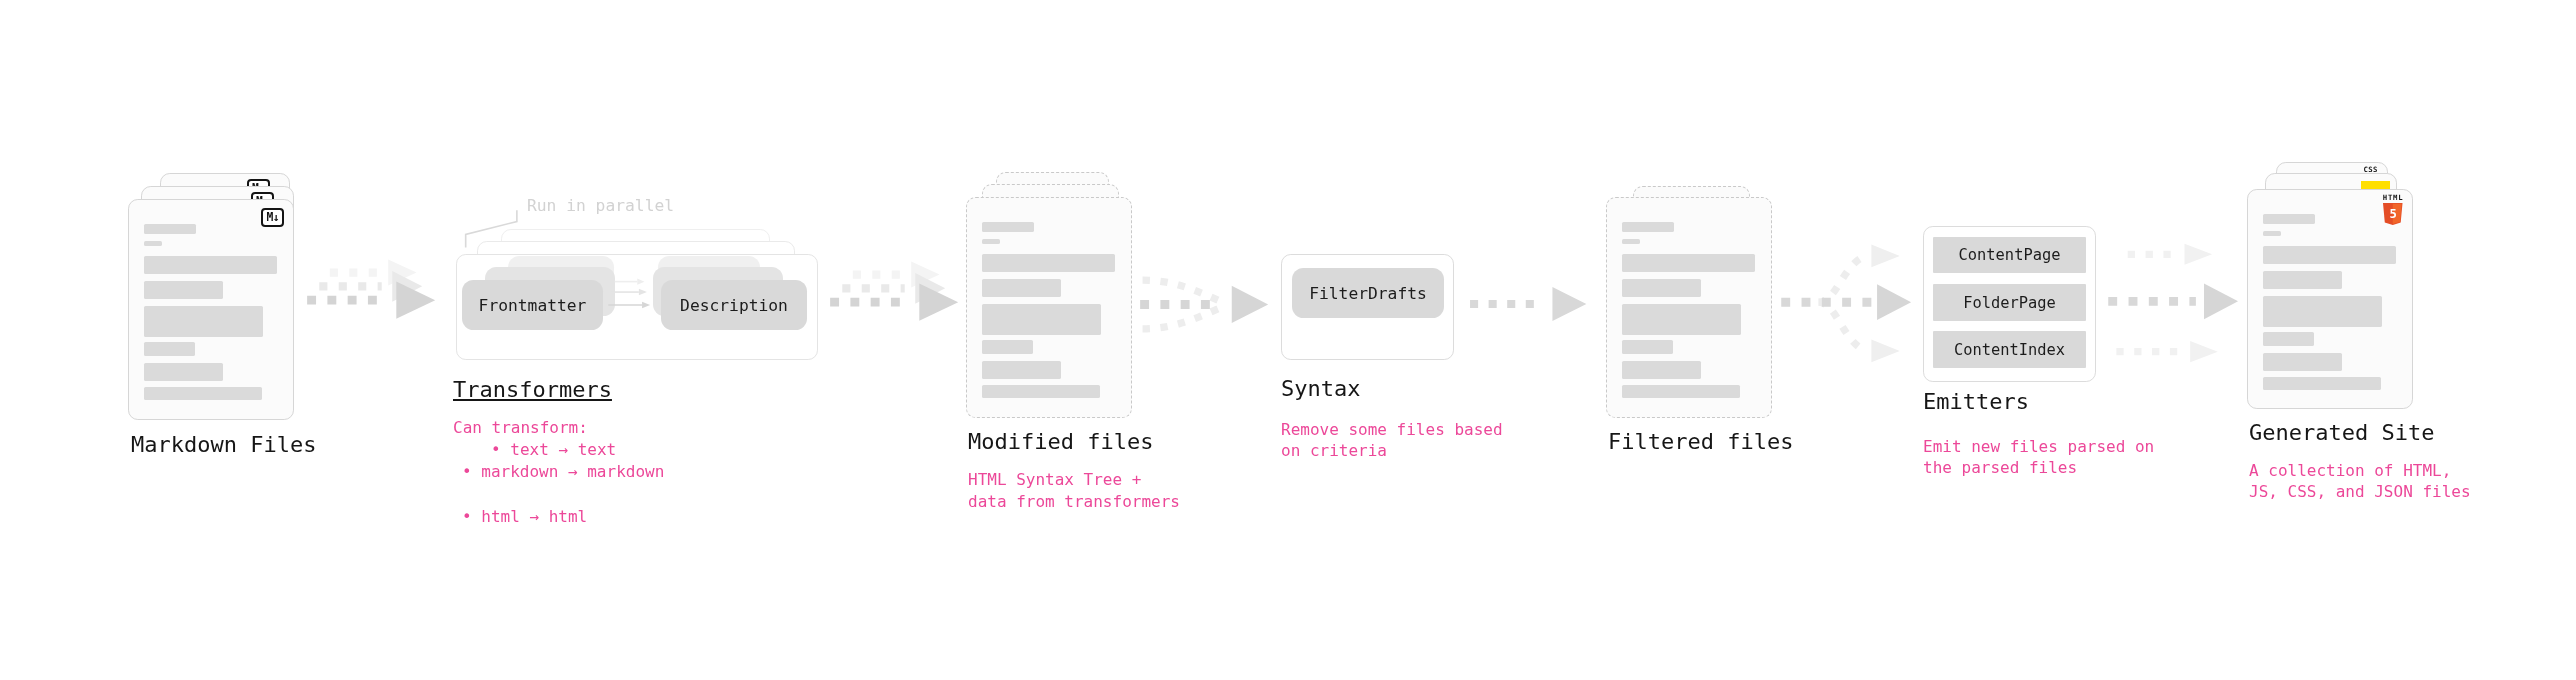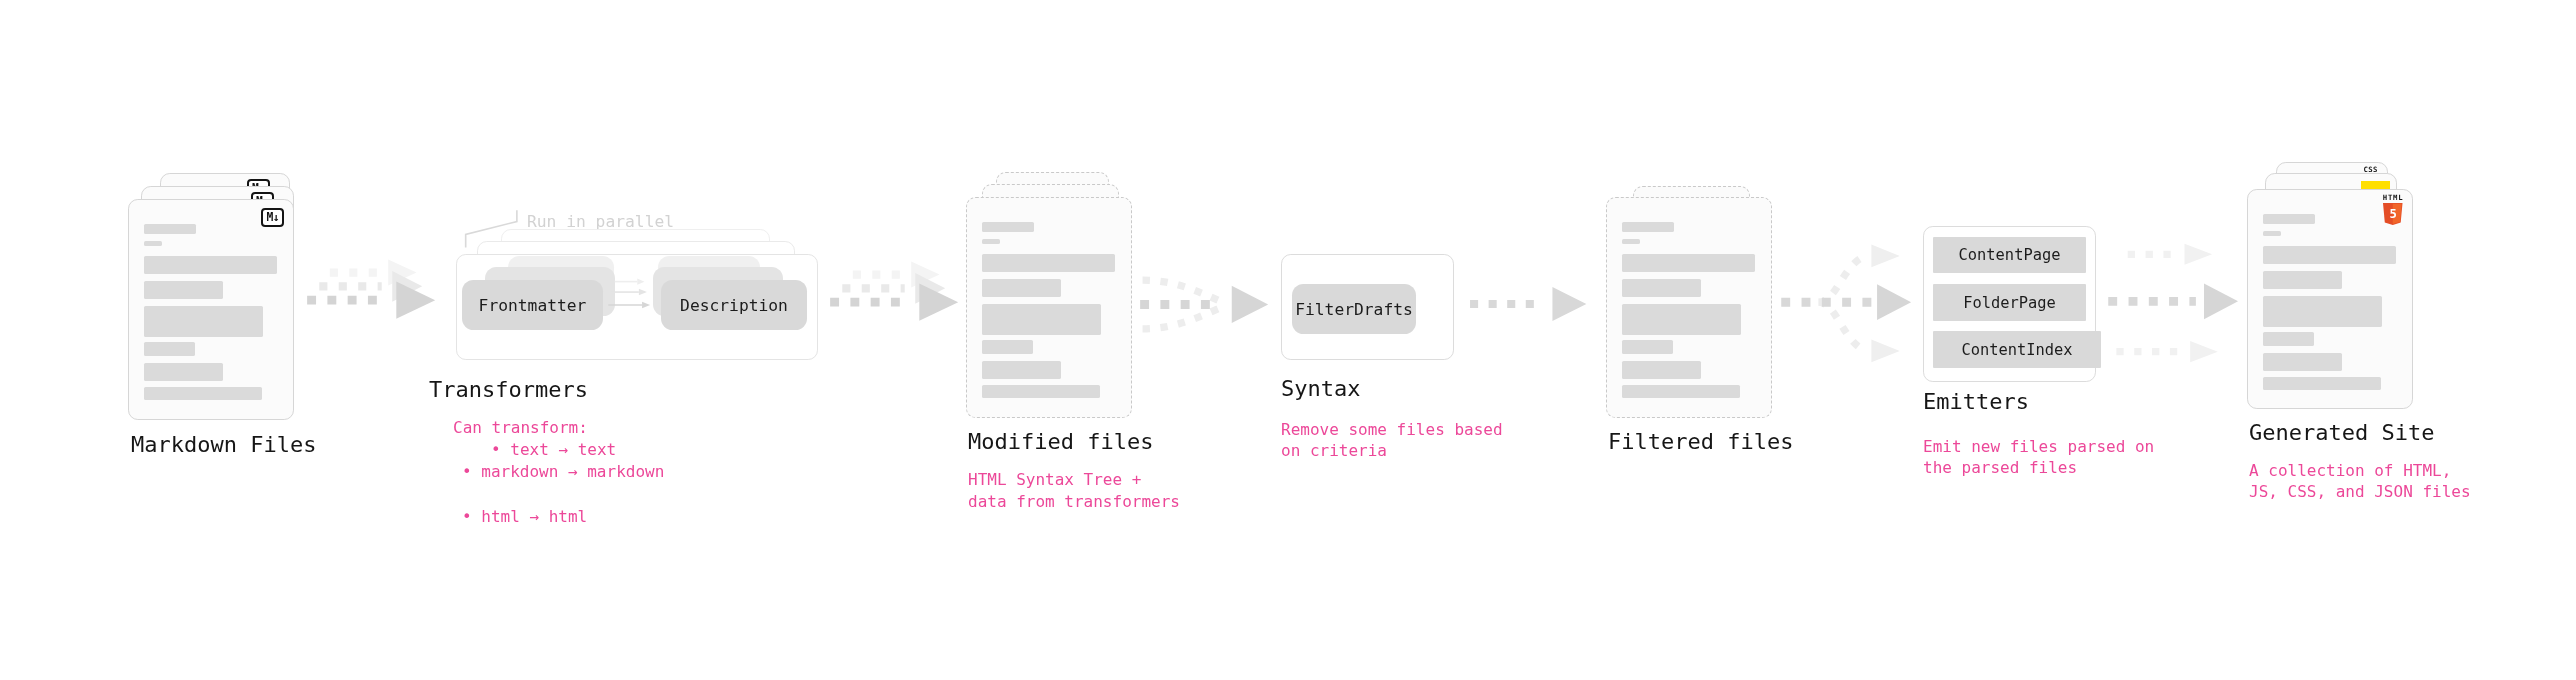--- a/index.html
+++ b/index.html
@@ -80,21 +80,21 @@
     <line x1="25" y1="35" x2="102" y2="35" stroke="#e9e9e9" stroke-width="10" stroke-dasharray="10 14"></line>
     <polygon points="115,16 115,54 152,35" fill="#e9e9e9"></polygon>
     <line x1="10" y1="52" x2="100" y2="52" stroke="#d4d4d4" stroke-width="11" stroke-dasharray="11 14"></line>
     <polygon points="120,29 120,75 168,52" fill="#d4d4d4"></polygon>
   </svg>
 
   <div>
     <svg class="abs" style="left:460px;top:205px;" width="65" height="46" viewBox="0 0 80 56">
       <polyline points="70,6 70,20 7,36 7,52" fill="none" stroke="#d9d9d9" stroke-width="2"></polyline>
     </svg>
-    <div class="run-label" style="left:527px;top:196px;margin-top:16px;">Run in parallel</div>
+    <div class="run-label" style="left:527px;top:196px;">Run in parallel</div>
 
     <div class="frame" style="left:501px;top:229px;width:269px;height:104px;border-color:#efefef;"></div>
     <div class="frame" style="left:477px;top:241px;width:318px;height:105px;border-color:#eaeaea;"></div>
     <div class="frame" style="left:456px;top:254px;width:362px;height:106px;"></div>
 
     <div class="ghost g2" style="left:508px;top:256px;width:106px;height:49px;"></div>
     <div class="ghost g1" style="left:485px;top:267px;width:130px;height:49px;"></div>
     <div class="gbox" style="left:462px;top:280px;width:141px;height:50px;">Frontmatter</div>
 
     <div class="ghost g2" style="left:658px;top:256px;width:102px;height:49px;"></div>
@@ -103,21 +103,21 @@
 
     <svg class="abs" style="left:605px;top:276px;" width="50" height="37" viewBox="0 0 62 46">
       <line x1="12" y1="7" x2="40" y2="7" stroke="#eeeeee" stroke-width="2"></line>
         <polygon points="40,3 40,11 49,7" fill="#eeeeee"></polygon>
       <line x1="8" y1="20" x2="42" y2="20" stroke="#e4e4e4" stroke-width="2"></line>
         <polygon points="42,16 42,24 52,20" fill="#e4e4e4"></polygon>
       <line x1="4" y1="36" x2="46" y2="36" stroke="#d6d6d6" stroke-width="2"></line>
         <polygon points="46,32 46,40 56,36" fill="#d6d6d6"></polygon>
     </svg>
 
-    <div class="heading" style="left:429px;top:378px;">Transformers</div>
+    <div class="heading" style="left:453px;top:378px;text-decoration:underline;">Transformers</div>
     <div class="caption" style="left:453px;top:417px;">Can transform:</div>
     <div class="caption" style="left:462px;top:439px;margin-left:29px;">• text → text</div>
     <div class="caption" style="left:462px;top:461px;">• markdown → markdown</div>
     <div class="caption" style="left:462px;top:482px;margin-top:24px;">• html → html</div>
   </div>
 
   <svg class="abs" style="left:822px;top:260px;" width="150" height="77" viewBox="0 0 185 95">
     <line x1="38" y1="18" x2="100" y2="18" stroke="#f4f4f4" stroke-width="10" stroke-dasharray="10 14"></line>
     <polygon points="110,2 110,34 145,18" fill="#f4f4f4"></polygon>
     <line x1="25" y1="35" x2="102" y2="35" stroke="#e9e9e9" stroke-width="10" stroke-dasharray="10 14"></line>
@@ -148,21 +148,21 @@
 
   <svg class="abs" style="left:1136px;top:268px;" width="142" height="77" viewBox="0 0 175 95">
     <path d="M8,15 C45,15 70,26 102,40" fill="none" stroke="#ededed" stroke-width="9" stroke-dasharray="9 13"></path>
     <path d="M8,75 C45,75 70,64 102,50" fill="none" stroke="#ededed" stroke-width="9" stroke-dasharray="9 13"></path>
     <line x1="5" y1="45" x2="105" y2="45" stroke="#d6d6d6" stroke-width="11" stroke-dasharray="11 14"></line>
     <polygon points="118,22 118,68 163,45" fill="#d6d6d6"></polygon>
   </svg>
 
   <div>
     <div class="frame solid" style="left:1281px;top:254px;width:173px;height:106px;"></div>
-    <div class="gbox" style="left:1292px;top:284px;width:124px;height:50px;">FilterDrafts</div>
+    <div class="gbox" style="left:1292px;top:268px;width:152px;height:50px;">FilterDrafts</div>
     <div class="heading" style="left:1281px;top:377px;">Syntax</div>
     <div class="caption" style="left:1281px;top:419px;">Remove some files based</div>
     <div class="caption" style="left:1281px;top:440px;">on criteria</div>
   </div>
 
   <svg class="abs" style="left:1463px;top:283px;" width="132" height="42" viewBox="0 0 162 52">
     <line x1="8" y1="26" x2="98" y2="26" stroke="#d8d8d8" stroke-width="10" stroke-dasharray="10 13"></line>
     <polygon points="110,5 110,47 152,26" fill="#d8d8d8"></polygon>
   </svg>
 
@@ -189,21 +189,21 @@
     <path d="M50,84 C72,84 80,133 108,144" fill="none" stroke="#ededed" stroke-width="9" stroke-dasharray="9 13"></path>
     <polygon points="115,130 115,158 150,144" fill="#efefef"></polygon>
     <line x1="4" y1="84" x2="115" y2="84" stroke="#d8d8d8" stroke-width="11" stroke-dasharray="11 14"></line>
     <polygon points="122,62 122,106 164,84" fill="#d6d6d6"></polygon>
   </svg>
 
   <div>
     <div class="frame solid" style="left:1923px;top:226px;width:173px;height:156px;"></div>
     <div class="gbox sm" style="left:1933px;top:237px;width:153px;height:36px;">ContentPage</div>
     <div class="gbox sm" style="left:1933px;top:284px;width:153px;height:37px;">FolderPage</div>
-    <div class="gbox sm" style="left:1933px;top:331px;width:168px;height:37px;">ContentIndex</div>
+    <div class="gbox sm" style="left:1933px;top:331px;width:153px;height:37px;">ContentIndex</div>
     <div class="heading" style="left:1923px;top:390px;">Emitters</div>
     <div class="caption" style="left:1923px;top:436px;">Emit new files parsed on</div>
     <div class="caption" style="left:1923px;top:457px;">the parsed files</div>
   </div>
 
   <svg class="abs" style="left:2105px;top:238px;" width="142" height="134" viewBox="0 0 175 165">
     <line x1="28" y1="20" x2="88" y2="20" stroke="#f1f1f1" stroke-width="9" stroke-dasharray="9 13"></line>
     <polygon points="98,7 98,33 132,20" fill="#f1f1f1"></polygon>
     <line x1="4" y1="78" x2="112" y2="78" stroke="#d8d8d8" stroke-width="11" stroke-dasharray="11 14"></line>
     <polygon points="122,56 122,100 164,78" fill="#d6d6d6"></polygon>

